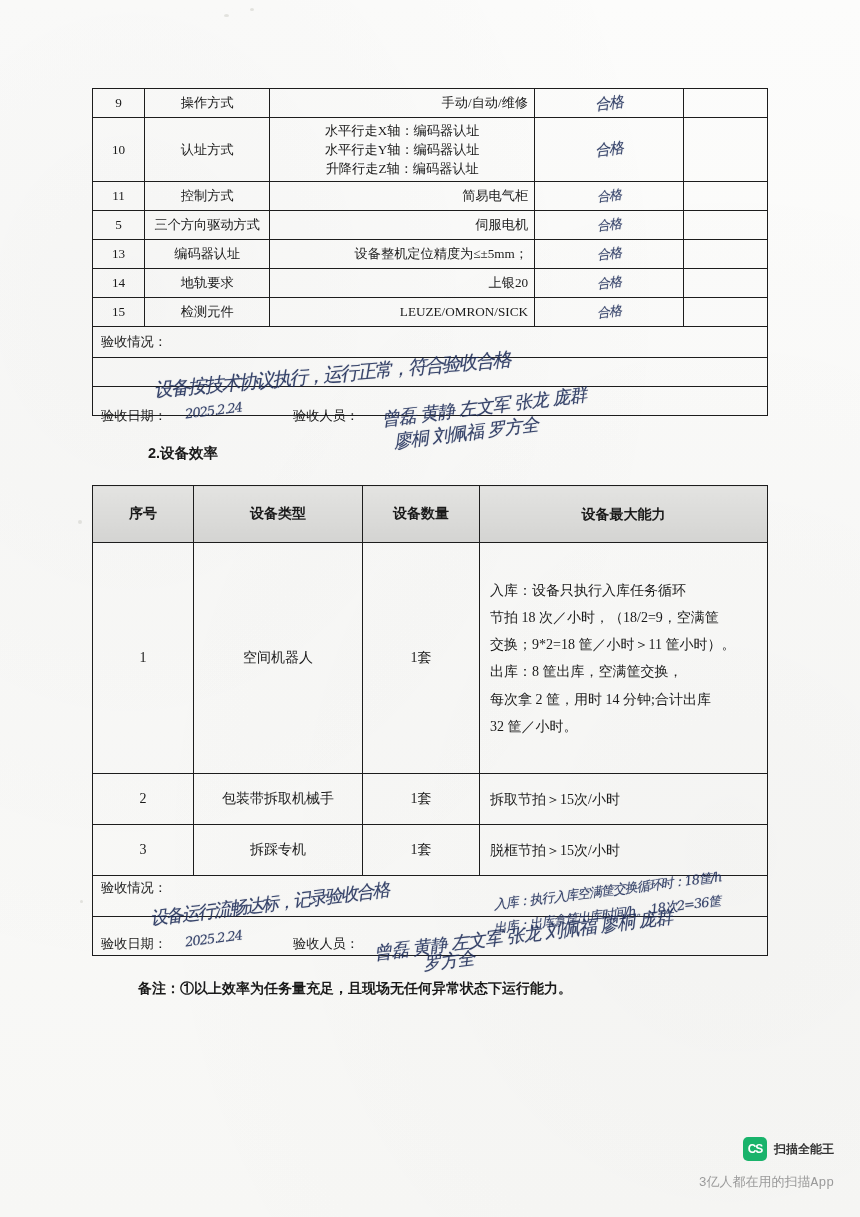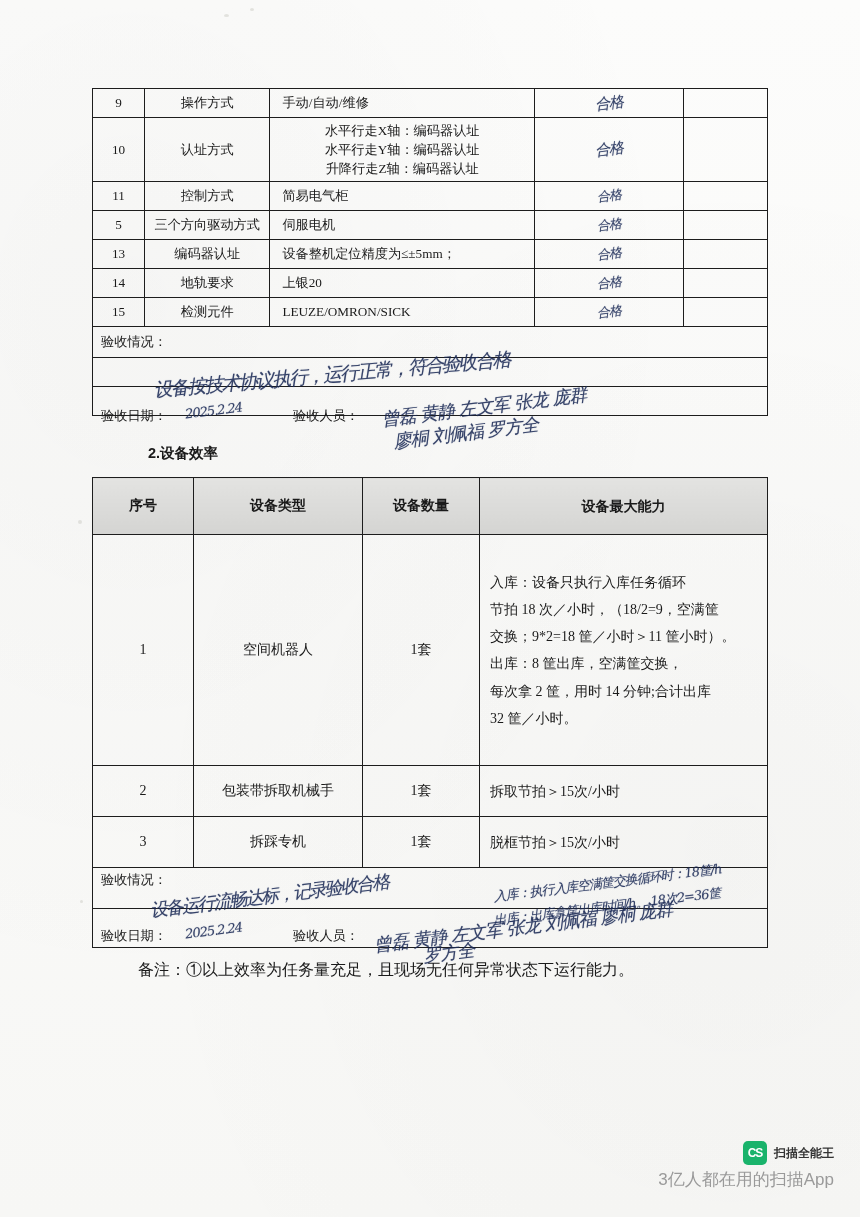--- a/index.html
+++ b/index.html
@@ -24,21 +24,21 @@
   }
 
   table{border-collapse:collapse;width:100%;}
   td,th{border:1px solid #1d1d1d;padding:2px 6px;vertical-align:middle;}
 
   
   .t1{font-size:13.2px;}
   .t1 td{height:24px;}
   .t1 .c-no{width:40px;text-align:center;}
   .t1 .c-item{width:116px;text-align:center;}
-  .t1 .c-desc{width:250px;text-align:left;padding-left:12px;}
+  .t1 .c-desc{width:250px;text-align:right;padding-left:12px;}
   .t1 .c-res{width:140px;text-align:center;position:relative;}
   .t1 .c-tail{width:74px;}
   .t1 .multi{line-height:1.45;padding:3px 8px;text-align:center;}
 
   .hand{
     font-family:"DejaVu Serif", serif;
     color:#1b2a55;
     font-style:italic;
     transform:rotate(-7deg);
     display:inline-block;
@@ -65,21 +65,21 @@
     height:58px;position:relative;font-size:13.2px;
   }
   .sig-row .lbl1{position:absolute;left:8px;top:20px;}
   .sig-row .date-v{position:absolute;left:92px;top:16px;}
   .sig-row .lbl2{position:absolute;left:200px;top:20px;}
   .sig-row .names1{position:absolute;left:288px;top:8px;white-space:nowrap;}
   .sig-row .names2{position:absolute;left:300px;top:34px;white-space:nowrap;}
 
   
   .sec-title{
-    margin:28px 0 14px 56px;
+    margin:28px 0 22px 56px;
     font-size:14.5px;font-weight:bold;
     font-family:"Liberation Sans", sans-serif;
   }
 
   
   .t2{font-size:14px;padding-left:29px;}
   .t2 thead td{
     background:linear-gradient(#e3e3e1,#d4d4d2);
     text-align:center;font-weight:bold;height:40px;
   }
@@ -96,37 +96,37 @@
   .accept2-label .hand.b2{position:absolute;left:400px;top:30px;font-size:13px;letter-spacing:-1px;white-space:nowrap;}
 
   .sig2{height:56px;position:relative;font-size:13.2px;}
   .sig2 .lbl1{position:absolute;left:8px;top:18px;}
   .sig2 .date-v{position:absolute;left:92px;top:14px;}
   .sig2 .lbl2{position:absolute;left:200px;top:18px;}
   .sig2 .names1{position:absolute;left:280px;top:6px;white-space:nowrap;}
   .sig2 .names2{position:absolute;left:330px;top:32px;white-space:nowrap;}
 
   .note{
-    margin:12px 0 0 46px;font-size:16px;
+    margin:24px 0 0 46px;font-size:14px;
     font-family:"Liberation Sans", sans-serif;
-    font-weight:normal;
+    font-weight:bold;
   }
 
   
   .footer{
     position:absolute;right:26px;bottom:26px;text-align:right;
   }
   .fbrand{display:flex;align-items:center;gap:7px;justify-content:flex-end;}
   .cs-badge{
     width:24px;height:24px;border-radius:5px;background:#19b36b;
     color:#fff;font-size:12px;font-weight:bold;font-family:"Liberation Sans",sans-serif;
     display:flex;align-items:center;justify-content:center;letter-spacing:-1px;
   }
   .fname{font-size:12px;font-weight:bold;color:#333;font-family:"Liberation Sans",sans-serif;}
-  .fsub{font-size:17px;color:#9a9a9a;margin-top:3px;font-family:Liberation Sans, sans-serif;}
+  .fsub{font-size:13px;color:#9a9a9a;margin-top:12px;font-family:Liberation Mono, monospace;}
 
   .speck{position:absolute;background:#cfcfc9;border-radius:50%;opacity:.55;}
 </style>
 </head>
 <body>
 
 <div class="page">
 
   <div class="speck" style="left:224px;top:14px;width:5px;height:3px;"></div>
   <div class="speck" style="left:250px;top:8px;width:4px;height:3px;"></div>

